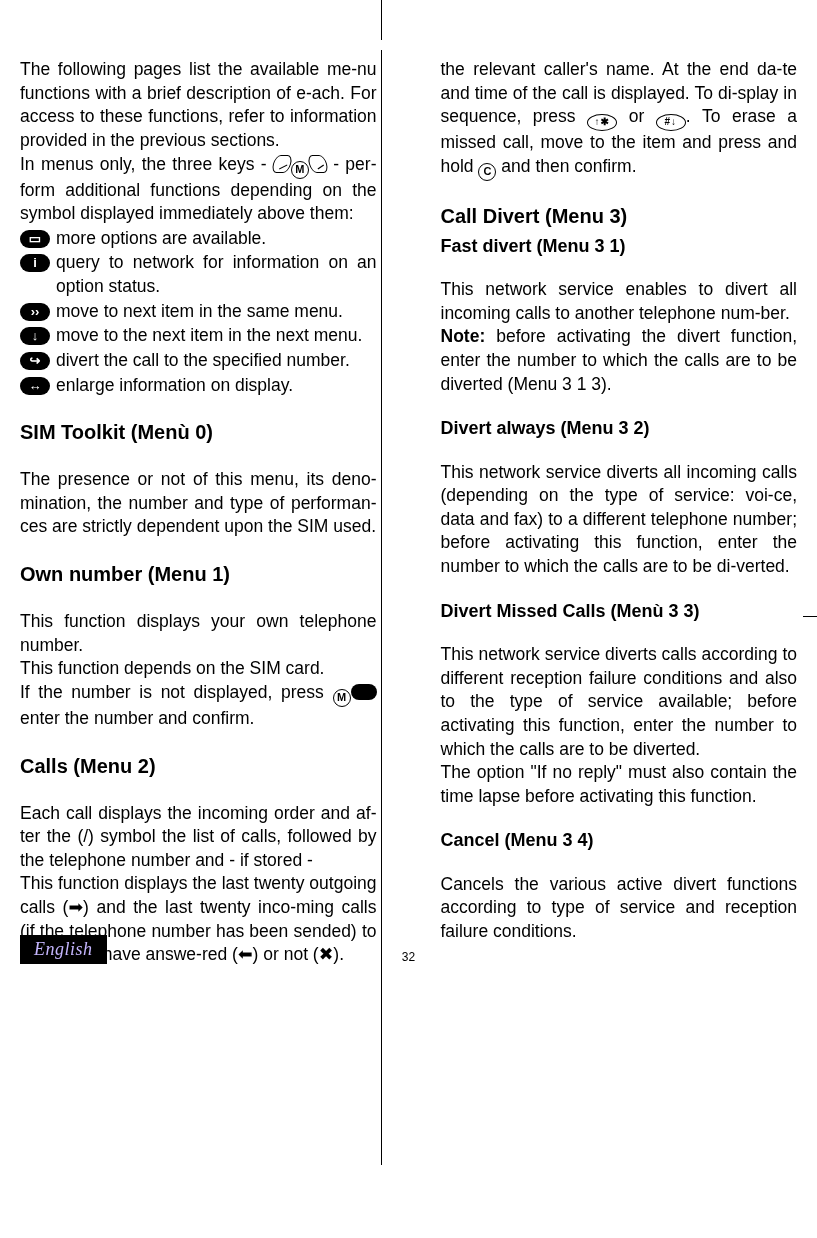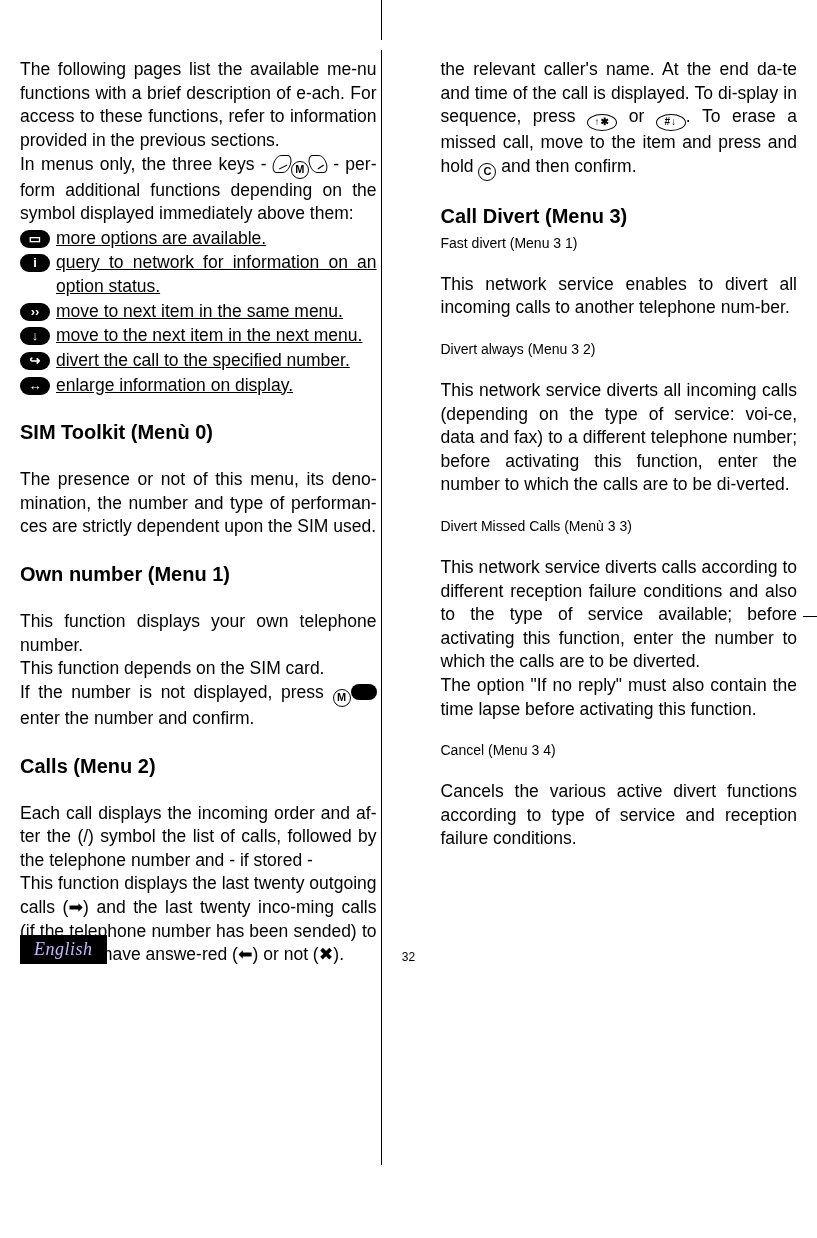--- a/index.html
+++ b/index.html
@@ -7,33 +7,33 @@
   .page { position: relative; width: 817px; height: 1006px; }
   .rule-top { position: absolute; top: 0; left: 381px; width: 1px; height: 40px; background: #000; }
   .rule-mid { position: absolute; top: 50px; left: 381px; width: 1px; height: 1115px; background: #000; }
   .rule-bot { position: absolute; bottom: 0; left: 381px; width: 1px; height: 34px; background: #000; }
   .content { position: absolute; top: 50px; left: 0; right: 0; bottom: 73px; display: flex; }
   .col { width: 50%; padding: 8px 30px 0 30px; font-size: 17.5px; line-height: 1.35; text-align: justify; }
   .col.left { padding-left: 20px; padding-right: 32px; }
   .col.right { padding-left: 32px; padding-right: 20px; }
   .p { margin: 0; text-align: justify; }
   .h { font-weight: bold; font-size: 20px; margin-top: 22px; margin-bottom: 22px; text-align: left; }
-  .sh { font-weight: normal; font-size: 14px; margin-top: 20px; margin-bottom: 20px; text-align: left; }
+  .sh { font-weight: bold; font-size: 18px; margin-top: 20px; margin-bottom: 20px; text-align: left; }
   .sh.tight { margin-top: 4px; }
   .pill { display: inline-block; width: 30px; height: 18px; border-radius: 9px; background: #000; vertical-align: -3px; position: relative; color:#fff; font-size:11px; line-height:18px; text-align:center; font-weight:bold; }
   .pill .sym { font-size: 13px; }
   .circ { display:inline-block; width:18px; height:18px; border:1.5px solid #000; border-radius:50%; text-align:center; font-size:11px; line-height:15px; vertical-align:-3px; font-weight:bold; }
   .keyoval { display:inline-block; width:30px; height:17px; border:1.5px solid #000; border-radius:50%/50%; text-align:center; font-size:10px; line-height:14px; vertical-align:-3px; font-weight:bold; letter-spacing:1px; }
   .pencil { display:inline-block; width:18px; height:18px; border:1.5px solid #000; border-radius:50%/80%; transform: skewX(-15deg); vertical-align:-3px; position:relative; }
   .pencil::after { content:""; position:absolute; left:4px; top:3px; width:8px; height:8px; border-bottom:1.5px solid #000; transform: rotate(-30deg); }
   .pageno { position:absolute; bottom:42px; left:0; right:0; text-align:center; font-size:12px; }
   .langbox { position:absolute; left:20px; bottom:42px; background:#000; color:#c4b5fd; padding:4px 14px; font-family: Georgia, 'Times New Roman', serif; font-size:18px; font-style: italic; letter-spacing: 0.5px; }
   .li { display:flex; align-items:flex-start; margin:1px 0; }
   .li .pill { flex:0 0 auto; margin-right:6px; margin-top:3px; }
-  .li .txt { flex:1; text-align: justify; text-decoration: underline; }
+  .li .txt { flex:1; text-align: justify; }
   .b { font-weight: bold; }
   .edgeTick { position:absolute; right:0; top:616px; width:14px; height:1px; background:#000; }
 </style>
 </head>
 <body>
 
 <div class="page">
   <div class="rule-top"></div>
   <div class="rule-mid"></div>
   <div class="rule-bot"></div>
@@ -88,20 +88,23 @@
     </div>
 
     <div class="col right">
       <p class="p">
         <span>the relevant caller's name. At the end da-te and time of the call is displayed. To di-splay in sequence, press </span><span class="keyoval">↑✱</span><span> or </span><span class="keyoval">#↓</span><span>. To erase a missed call, move to the item and press and hold </span><span class="circ">C</span><span> and then confirm.</span>
       </p>
 
       <div class="h" style="margin-bottom:4px">Call Divert (Menu 3)</div>
       <div class="sh tight">Fast divert (Menu 3 1)</div>
       <p class="p">This network service enables to divert all incoming calls to another telephone num-ber.</p>
+      <p class="p">
+        <span class="b">Note:</span><span> before activating the divert function, enter the number to which the calls are to be diverted (Menu 3 1 3).</span>
+      </p>
 
       <div class="sh">Divert always (Menu 3 2)</div>
       <p class="p">This network service diverts all incoming calls (depending on the type of service: voi-ce, data and fax) to a different telephone number; before activating this function, enter the number to which the calls are to be di-verted.</p>
 
       <div class="sh">Divert Missed Calls  (Menù 3 3)</div>
       <p class="p">This network service diverts calls according to different reception failure conditions and also to the type of service available; before activating this function, enter the number to which the calls are to be diverted.</p>
       <p class="p">The option "If no reply" must also contain the time lapse before activating this function.</p>
 
       <div class="sh">Cancel  (Menu 3 4)</div>
       <p class="p">Cancels the various active divert functions according to type of service and reception failure conditions.</p>

